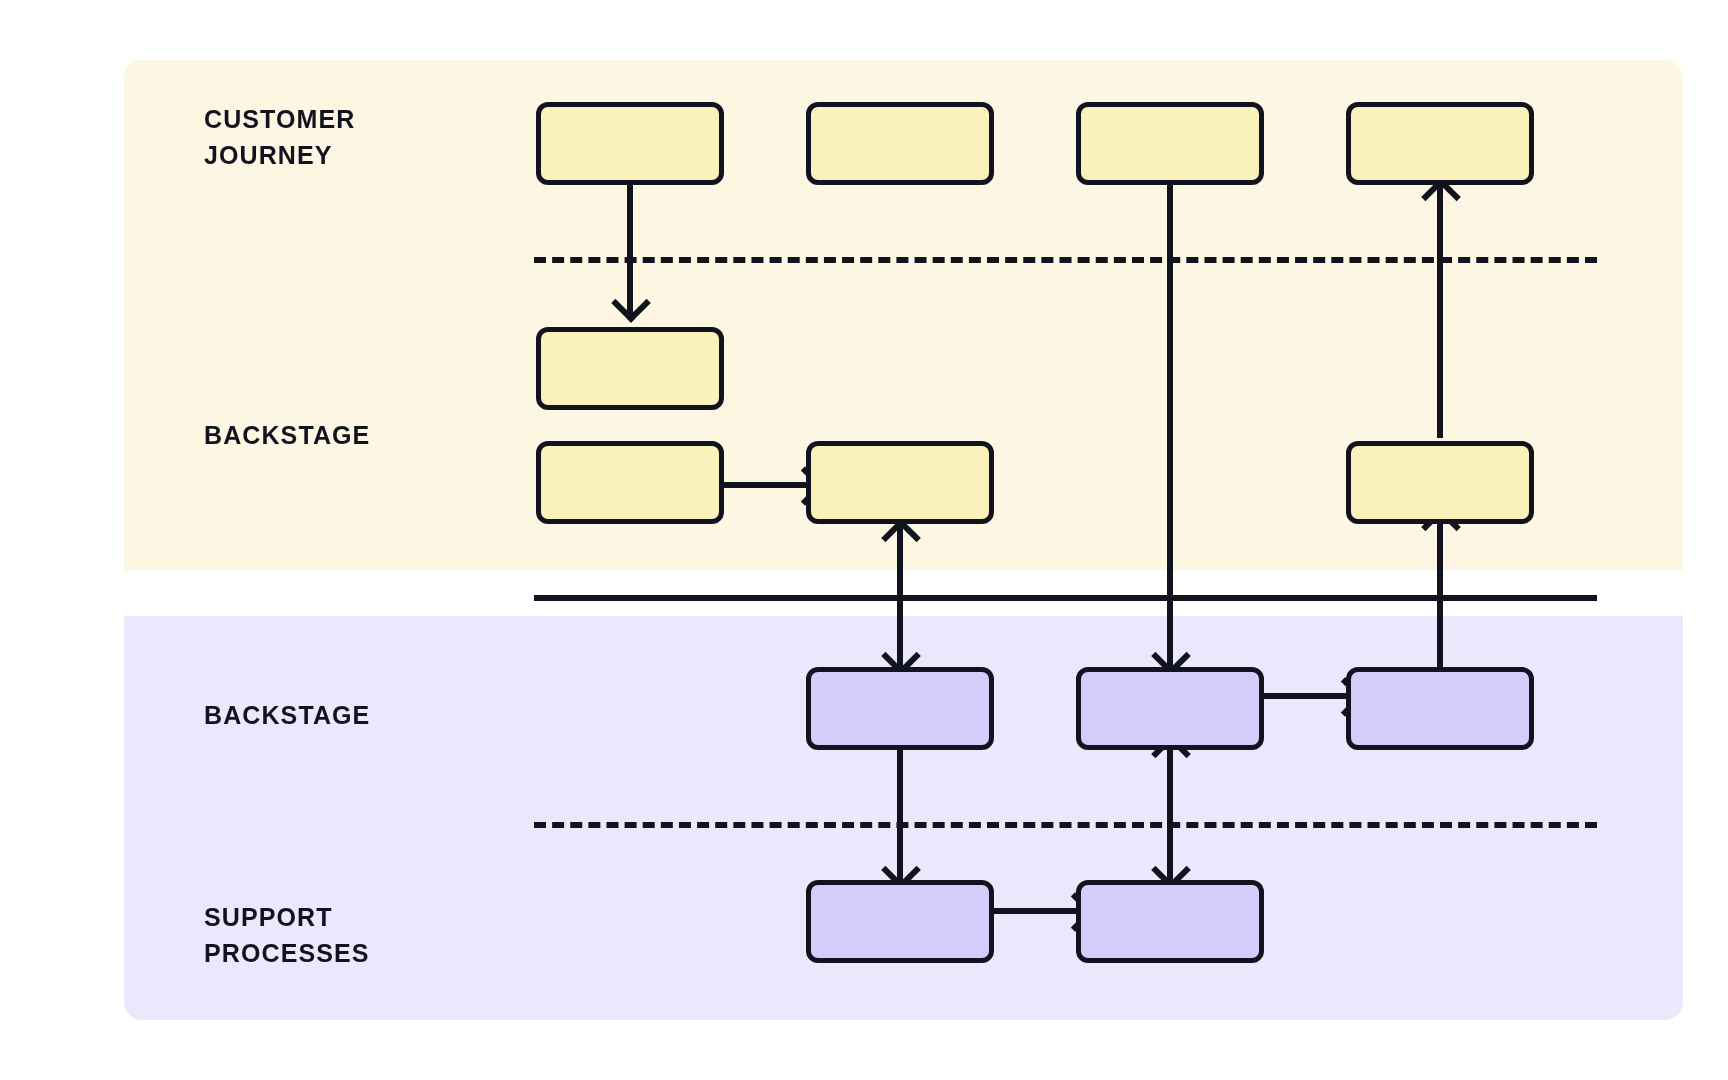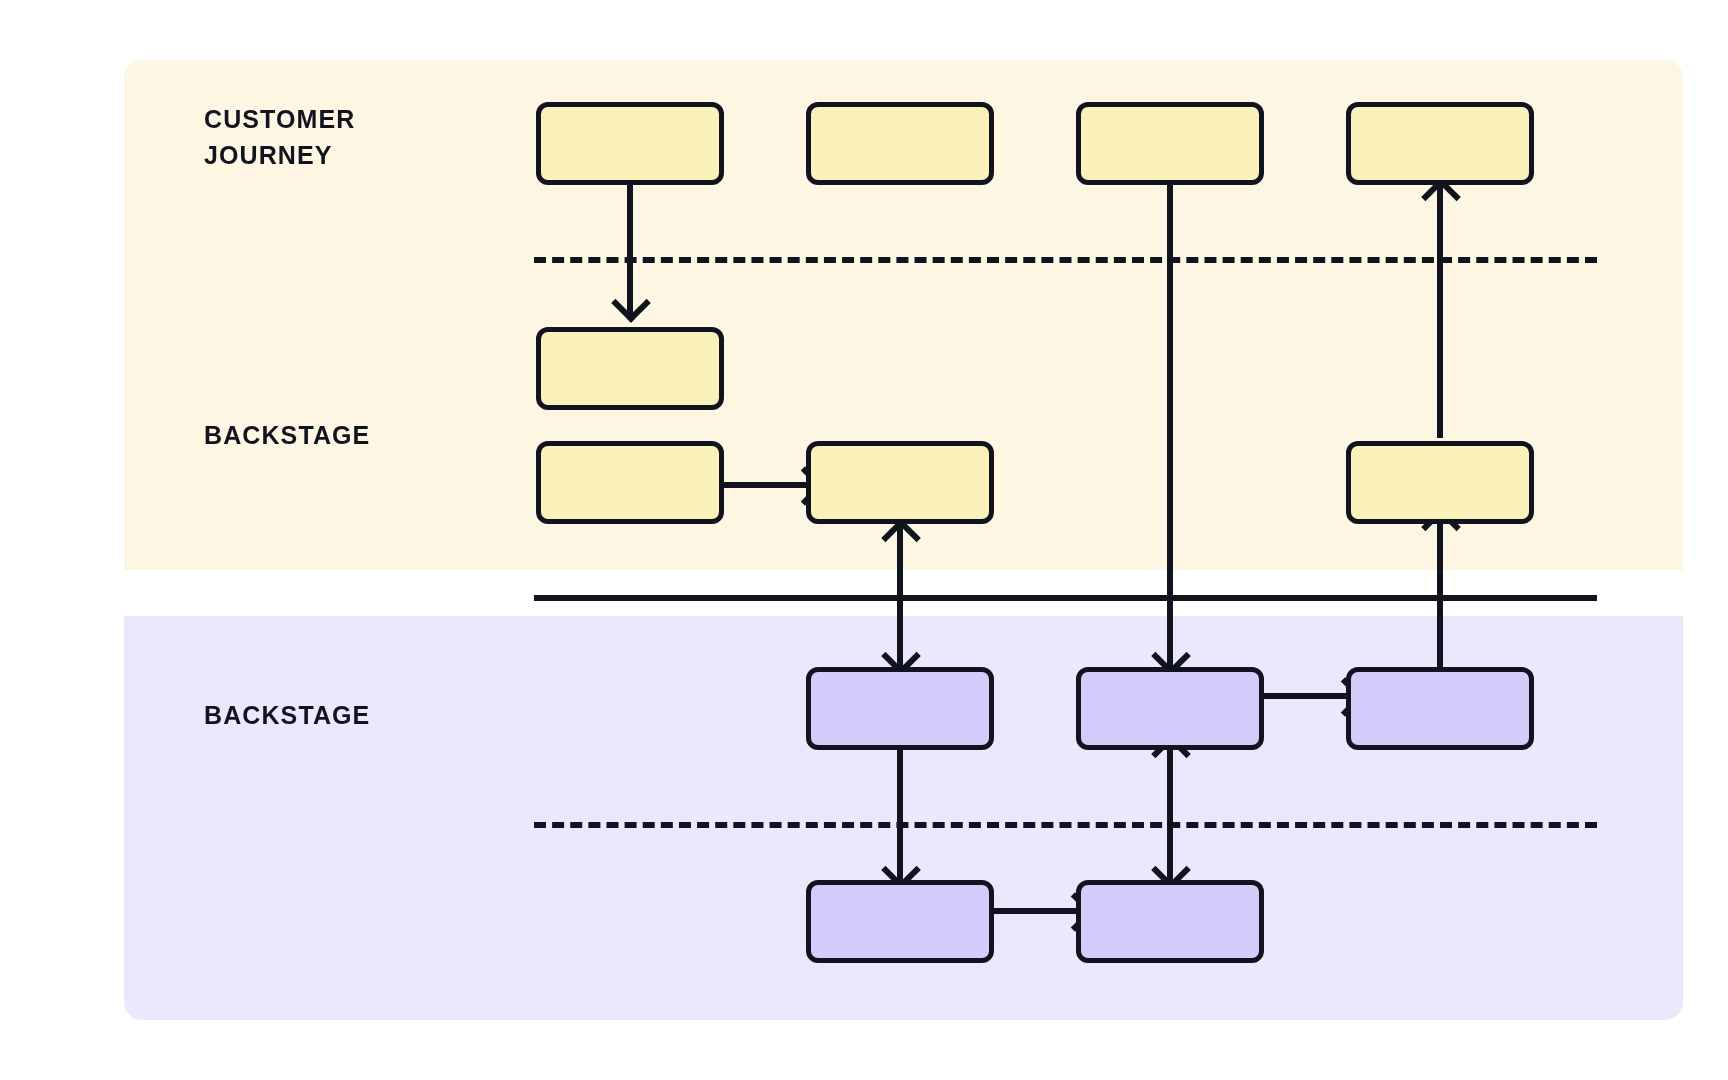--- a/index.html
+++ b/index.html
@@ -110,20 +110,22 @@
   <div class="band band-top"></div>
   <div class="band band-bottom"></div>
 
   <div class="lane-label" style="left:165px; top:102px;">CUSTOMER
 JOURNEY</div>
 
   <div class="lane-label" style="left:165px; top:418px;">BACKSTAGE</div>
 
   <div class="lane-label" style="left:165px; top:698px;">BACKSTAGE</div>
 
+  <div class="lane-label" style="left:165px; top:900px;">SUPPORT
+PROCESSES</div>
 
   <div class="divider divider-dashed" style="top:257px;"></div>
   <div class="divider divider-solid" style="top:595px;"></div>
   <div class="divider divider-dashed" style="top:822px;"></div>
 
   <div class="conn conn-v" style="left:588px; top:185px; height:132px;"></div>
   <div class="head head-down" style="left:578px; top:289px;"></div>
 
   <div class="conn conn-h" style="left:685px; top:482px; width:85px;"></div>
   <div class="head head-right" style="left:752px; top:472px;"></div>

